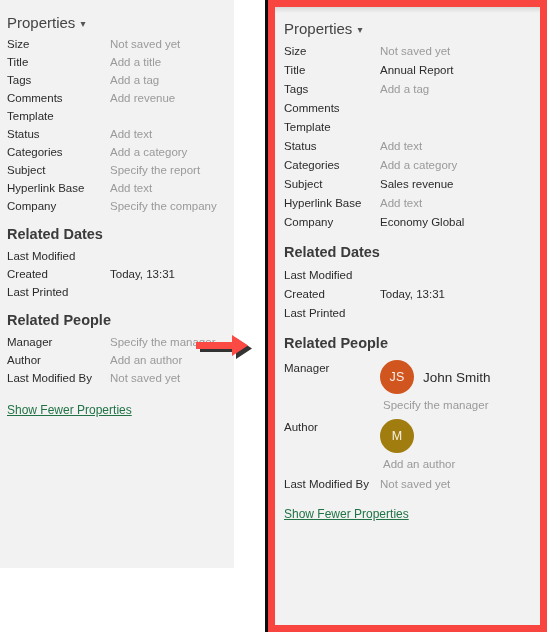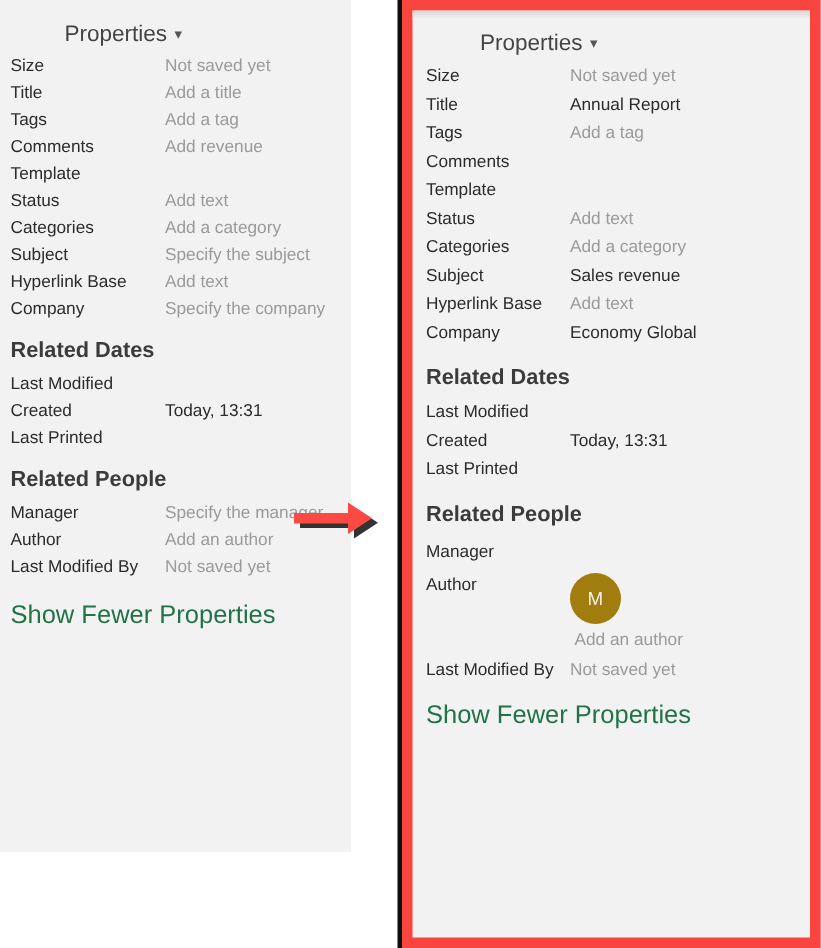--- a/index.html
+++ b/index.html
@@ -21,21 +21,20 @@
     background: #f2f2f2;
     box-sizing: border-box;
   }
   .prop-header {
     color: #444444;
     font-size: 15px;
     font-weight: 400;
     display: flex;
     align-items: baseline;
     gap: 5px;
-    margin-left: 36px;
   }
   .chev {
     font-size: 10px;
     color: #555;
     line-height: 1;
     transform: translateY(-1px);
   }
   .section-title {
     color: #3b3b3b;
     font-size: 14.5px;
@@ -53,21 +52,22 @@
   .row-value {
     color: #9a9a9a;
     font-size: 11.5px;
   }
   .row-value.filled {
     color: #2b2b2b;
     text-align: center;
   }
   .link {
     color: #217346;
-    font-size: 17px;
+    font-size: 12px;
+    text-decoration: underline;
   }
 
   
   #left-panel {
     left: 0;
     top: 0;
     width: 234px;
     height: 568px;
   }
   #left-panel .inner {
@@ -208,21 +208,21 @@
       <div class="row">
         <span class="row-label">Status</span>
         <span class="row-value">Add text</span>
       </div>
       <div class="row">
         <span class="row-label">Categories</span>
         <span class="row-value">Add a category</span>
       </div>
       <div class="row">
         <span class="row-label">Subject</span>
-        <span class="row-value">Specify the subject</span>
+        <span class="row-value">Specify the report</span>
       </div>
       <div class="row">
         <span class="row-label">Hyperlink Base</span>
         <span class="row-value">Add text</span>
       </div>
       <div class="row">
         <span class="row-label">Company</span>
         <span class="row-value">Specify the company</span>
       </div>
     </div>
@@ -344,20 +344,29 @@
         <div class="row">
           <span class="row-label">Last Printed</span>
           <span class="row-value filled"></span>
         </div>
       </div>
 
       <div class="section-title">Related People</div>
 
       <div class="person-row" style="margin-bottom:8px;">
         <span class="row-label">Manager</span>
+        <div class="person-col">
+          <div class="person-main">
+            <div class="avatar" id="manager-avatar" style="background: rgb(209, 85, 31);">
+              <span>JS</span>
+            </div>
+            <span class="person-name">John Smith</span>
+          </div>
+          <span class="person-hint">Specify the manager</span>
+        </div>
       </div>
 
       <div class="person-row" style="margin-bottom:8px;">
         <span class="row-label">Author</span>
         <div class="person-col">
           <div class="person-main">
             <div class="avatar" id="author-avatar" style="background: rgb(160, 125, 14);">
               <span>M</span>
             </div>
             <span class="person-name"></span>

